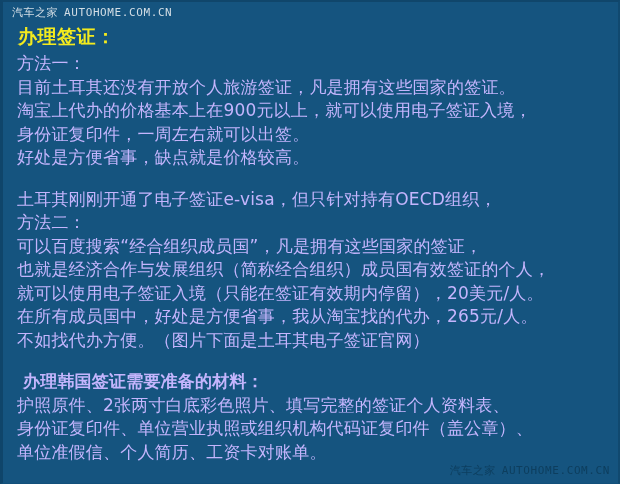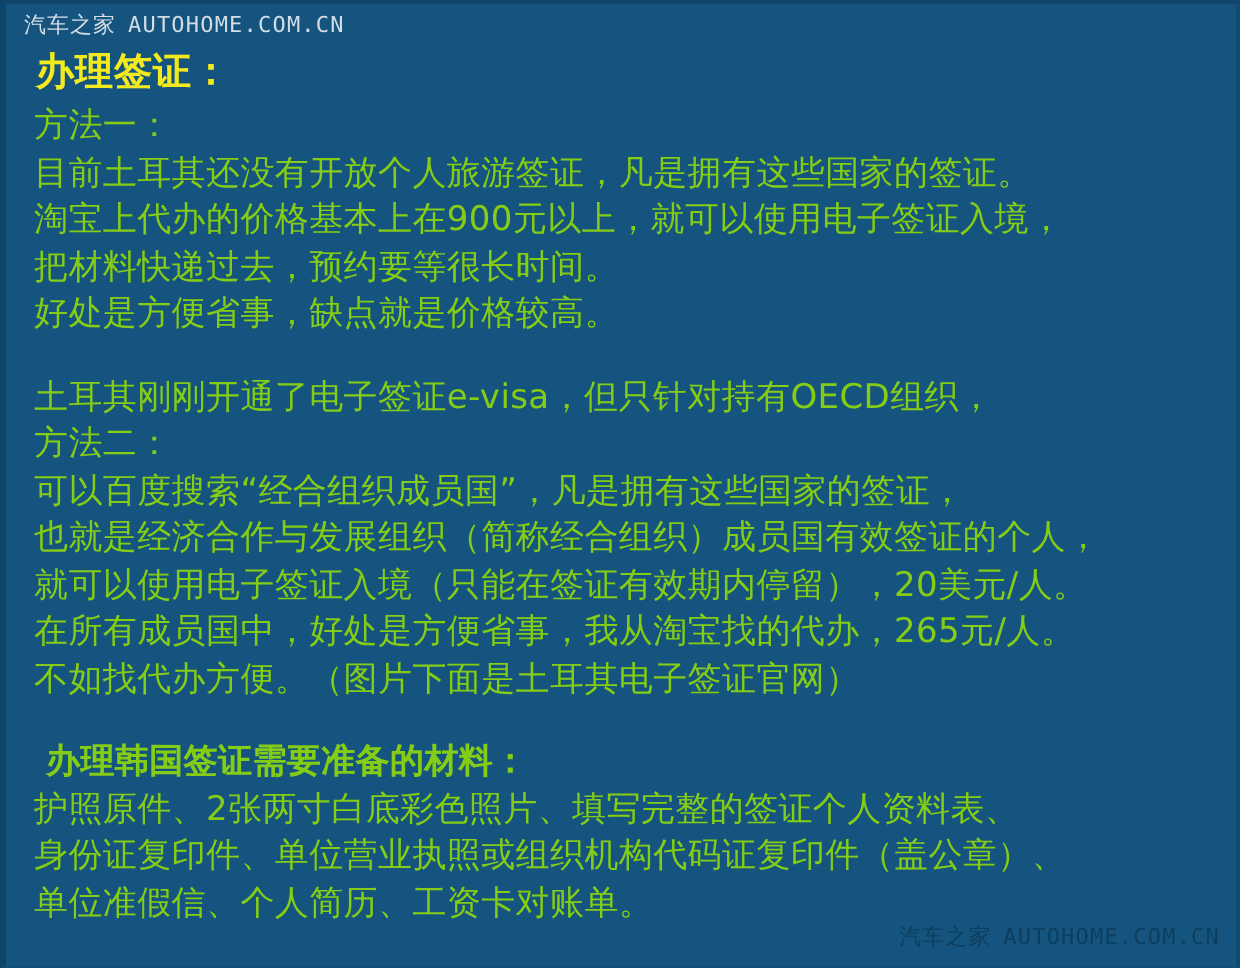--- a/index.html
+++ b/index.html
@@ -38,21 +38,21 @@
     top: 4px;
     color: #d2dde5;
     font-weight: normal;
   }
   .wm-bottom {
     right: 8px;
     bottom: 6px;
     color: #0d3e5e;
   }
   .wm .wm-cn {
-    font-family: Liberation Mono, monospace;
+    font-family: Liberation Serif, serif;
     font-size: 11px;
     text-align: center;
   }
   .wm .wm-en {
     font-family: "DejaVu Sans Mono", "Liberation Mono", monospace;
     font-size: 11px;
     margin-left: 6px;
     letter-spacing: 0.6px;
   }
 
@@ -73,21 +73,21 @@
     line-height: 25px;
     margin: 0 0 3px 3px;
     letter-spacing: 0.5px;
   }
 
   .para {
     margin: 0;
     padding: 0;
   }
   .para .ln {
-    color: #84cc16;
+    color: #c4b5fd;
     font-size: 17px;
     line-height: 23.5px;
     white-space: nowrap;
     letter-spacing: 0.2px;
   }
   .gap-md { height: 18px; }
 
   .indent-1 { margin-left: 2px; }
   .indent-2 { margin-left: 8px; font-weight: bold; }
 </style>
@@ -101,21 +101,21 @@
   </div>
 
   <div id="content">
 
     <div class="title">办理签证：</div>
 
     <div class="para">
       <div class="ln indent-1">方法一：</div>
       <div class="ln indent-1">目前土耳其还没有开放个人旅游签证，凡是拥有这些国家的签证。</div>
       <div class="ln indent-1">淘宝上代办的价格基本上在900元以上，就可以使用电子签证入境，</div>
-      <div class="ln indent-1">把材料快递过去，预约要等很长时间。</div>
+      <div class="ln indent-1">身份证复印件，一周左右就可以出签。</div>
       <div class="ln indent-1">好处是方便省事，缺点就是价格较高。</div>
     </div>
 
     <div class="gap-md"></div>
 
     <div class="para">
       <div class="ln indent-1">土耳其刚刚开通了电子签证e-visa，但只针对持有OECD组织，</div>
       <div class="ln indent-1">方法二：</div>
       <div class="ln indent-1">可以百度搜索“经合组织成员国”，凡是拥有这些国家的签证，</div>
       <div class="ln indent-1">也就是经济合作与发展组织（简称经合组织）成员国有效签证的个人，</div>

